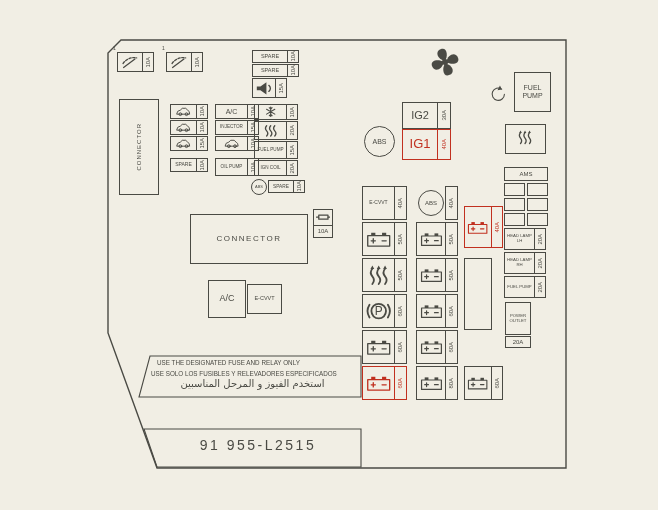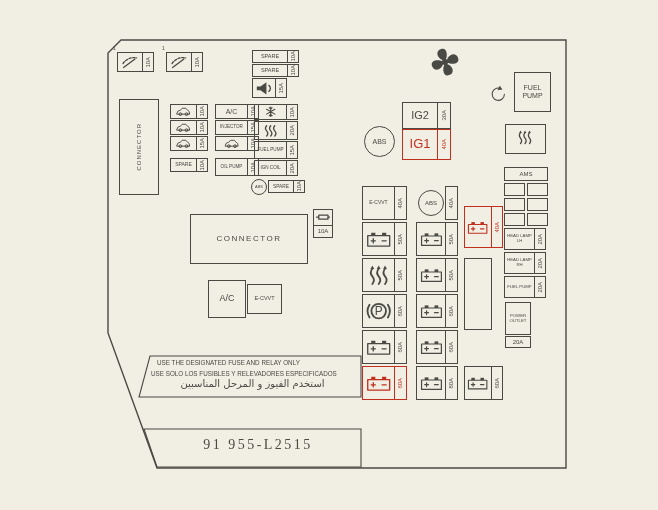--- a/index.html
+++ b/index.html
@@ -385,15 +385,15 @@
       <span>20A</span>
     </div>
 
   <div class="el bx" style="left:505px;top:302px;width:26px;height:33px;font-size:4.3px">POWER OUTLET</div>
   <div class="el bx hamp" style="left:505px;top:336px;width:26px;height:12px">20A</div>
 
   <div class="el wl" style="left:157px;top:359px;font-size:6.3px">USE THE DESIGNATED FUSE AND RELAY ONLY</div>
   <div class="el wl" style="left:151px;top:370px;font-size:6.3px">USE SOLO LOS FUSIBLES Y RELEVADORES ESPECIFICADOS</div>
   <div class="el" dir="rtl" style="left:150px;top:378px;width:205px;font-size:10px;text-align:center;font-family:'DejaVu Sans',sans-serif">استخدم الفيوز و المرحل المناسبين</div>
 
-  <div class="el" style="left:158px;top:437px;width:200px;text-align:center;font-size:14px;letter-spacing:2.5px;font-family:Liberation Serif, serif">91 955-L2515</div>
+  <div class="el" style="left:158px;top:437px;width:200px;text-align:center;font-size:14px;letter-spacing:2.5px;font-family:Liberation Sans, sans-serif">91 955-L2515</div>
 
 </div>
 
 </body></html>

